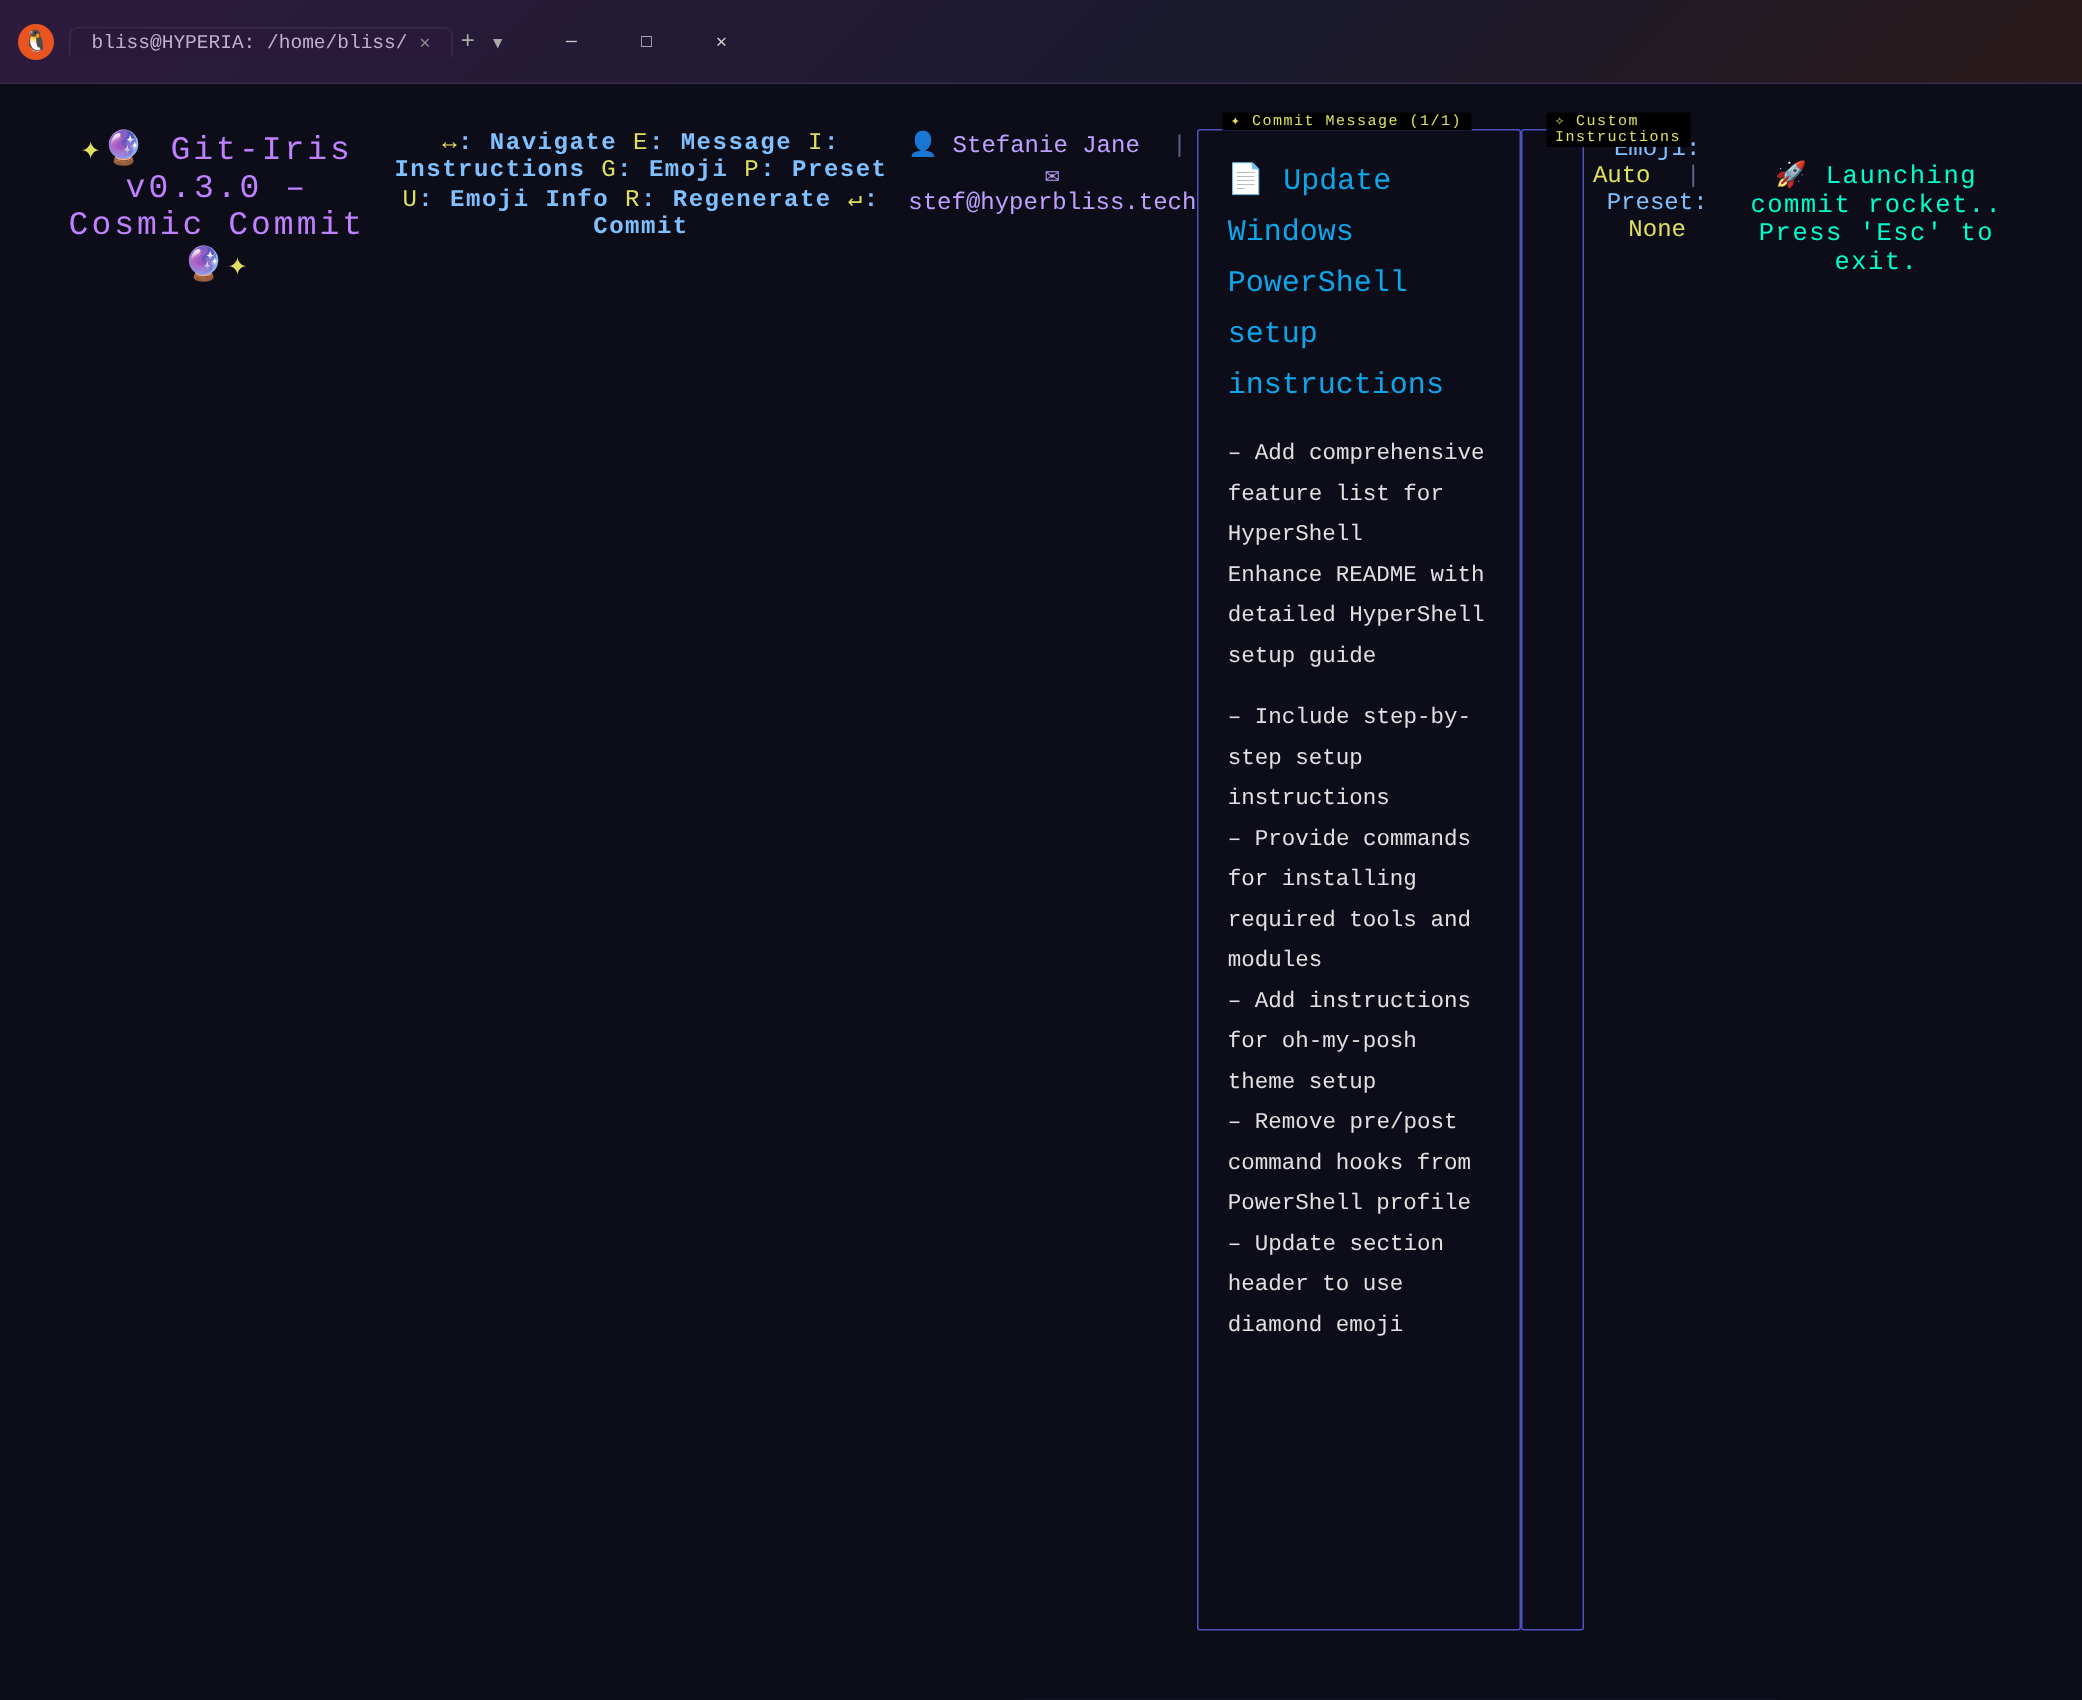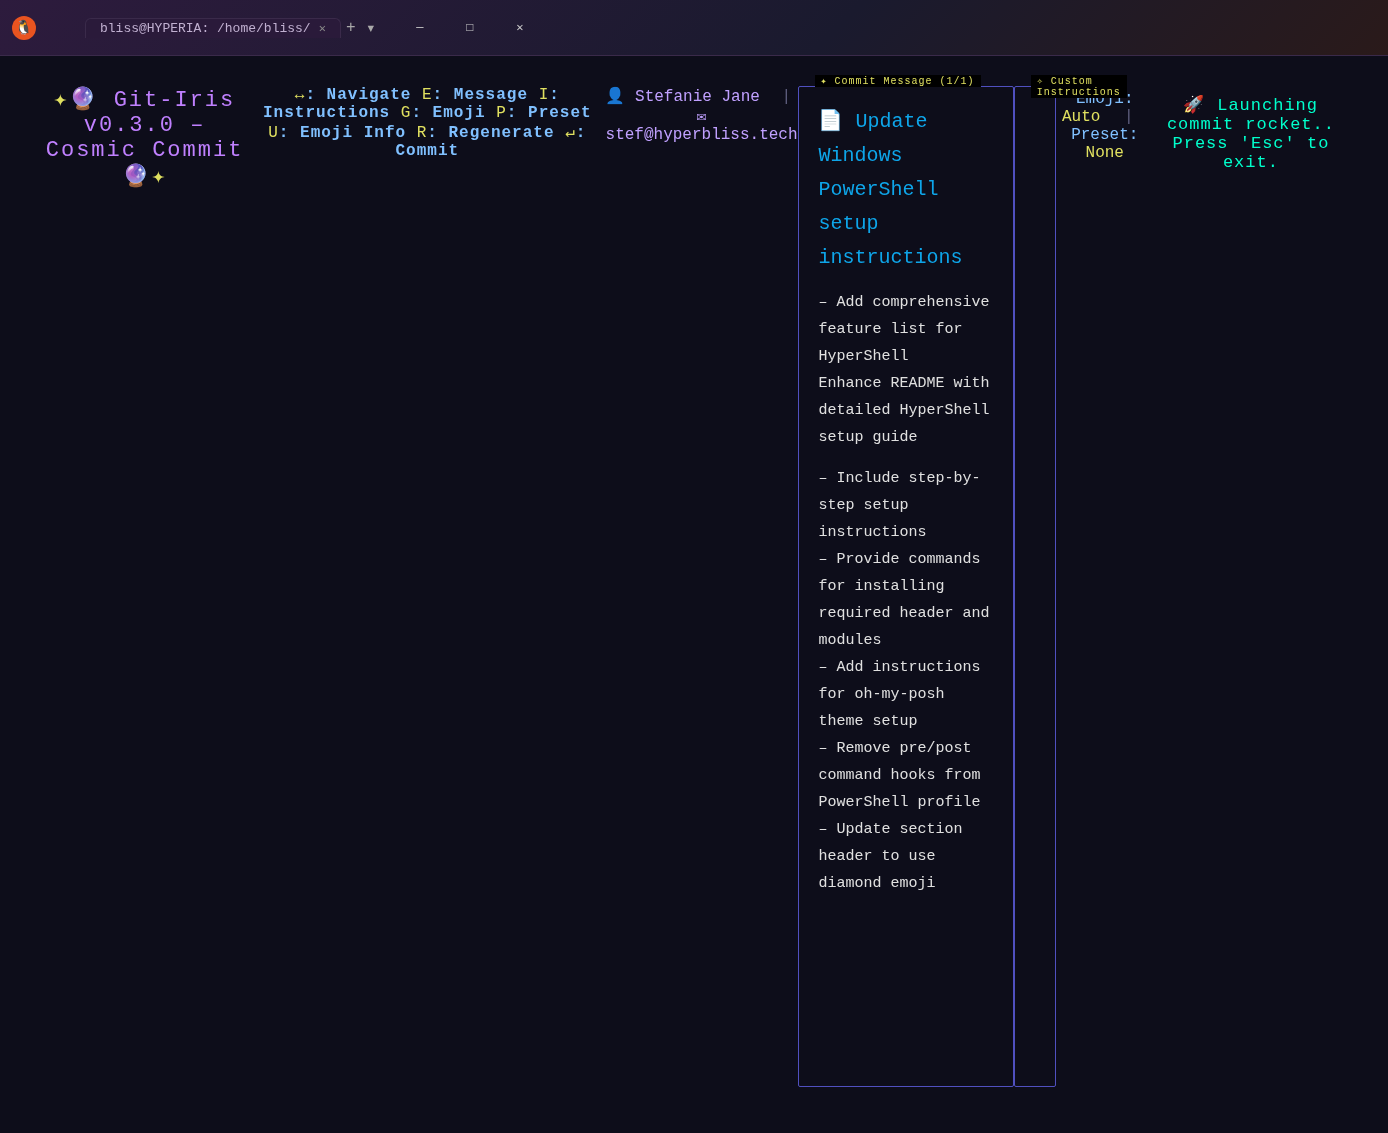--- a/index.html
+++ b/index.html
@@ -43,21 +43,20 @@
       display: flex;
       align-items: center;
       gap: 8px;
       background: #2a1a3a;
       border-radius: 6px 6px 0 0;
       padding: 2px 14px;
       color: #c0b0d0;
       font-size: 13px;
       border: 1px solid #3a2a4a;
       border-bottom: none;
-      margin-left: 39px;
     }
 
     .tab-close {
       cursor: pointer;
       color: #888;
       font-size: 12px;
     }
 
     .titlebar-btn {
       width: 20px;
@@ -198,21 +197,21 @@
 
     .status-label { color: #80c0ff; }
     .status-value { color: #e0e060; }
     .status-sep { color: #606080; margin: 0 14px; }
 
     
     .launch-message {
       text-align: center;
       font-size: 17px;
       color: #00ffcc;
-      margin-top: 8px;
+      margin-top: 20px;
       letter-spacing: 1px;
     }
 
     
     .yellow { color: #e0e060; }
     .blue { color: #80c0ff; font-weight: bold; }
     .purple { color: #c080ff; }
   </style>
 </head>
 <body>
@@ -265,21 +264,21 @@
   <div class="panel commit-message-panel">
     <div class="panel-label">✦ Commit Message (1/1)</div>
     <div class="panel-content">
       <div class="commit-subject">
         <span>📄 </span><span>Update Windows PowerShell setup instructions</span>
       </div>
       <div class="commit-body">
         <div class="commit-body-line">– <span>Add comprehensive feature list for HyperShell</span></div>
         <div class="commit-body-line summary">Enhance README with detailed HyperShell setup guide</div>
         <div class="commit-body-line">– <span>Include step-by-step setup instructions</span></div>
-        <div class="commit-body-line">– <span>Provide commands for installing required header and modules</span></div>
+        <div class="commit-body-line">– <span>Provide commands for installing required tools and modules</span></div>
         <div class="commit-body-line">– <span>Add instructions for oh-my-posh theme setup</span></div>
         <div class="commit-body-line">– <span>Remove pre/post command hooks from PowerShell profile</span></div>
         <div class="commit-body-line">– <span>Update section header to use diamond emoji</span></div>
       </div>
     </div>
   </div>
 
   <div class="panel instructions-panel">
     <div class="panel-label">✧ Custom Instructions</div>
     <div class="panel-content instructions-content"></div>

